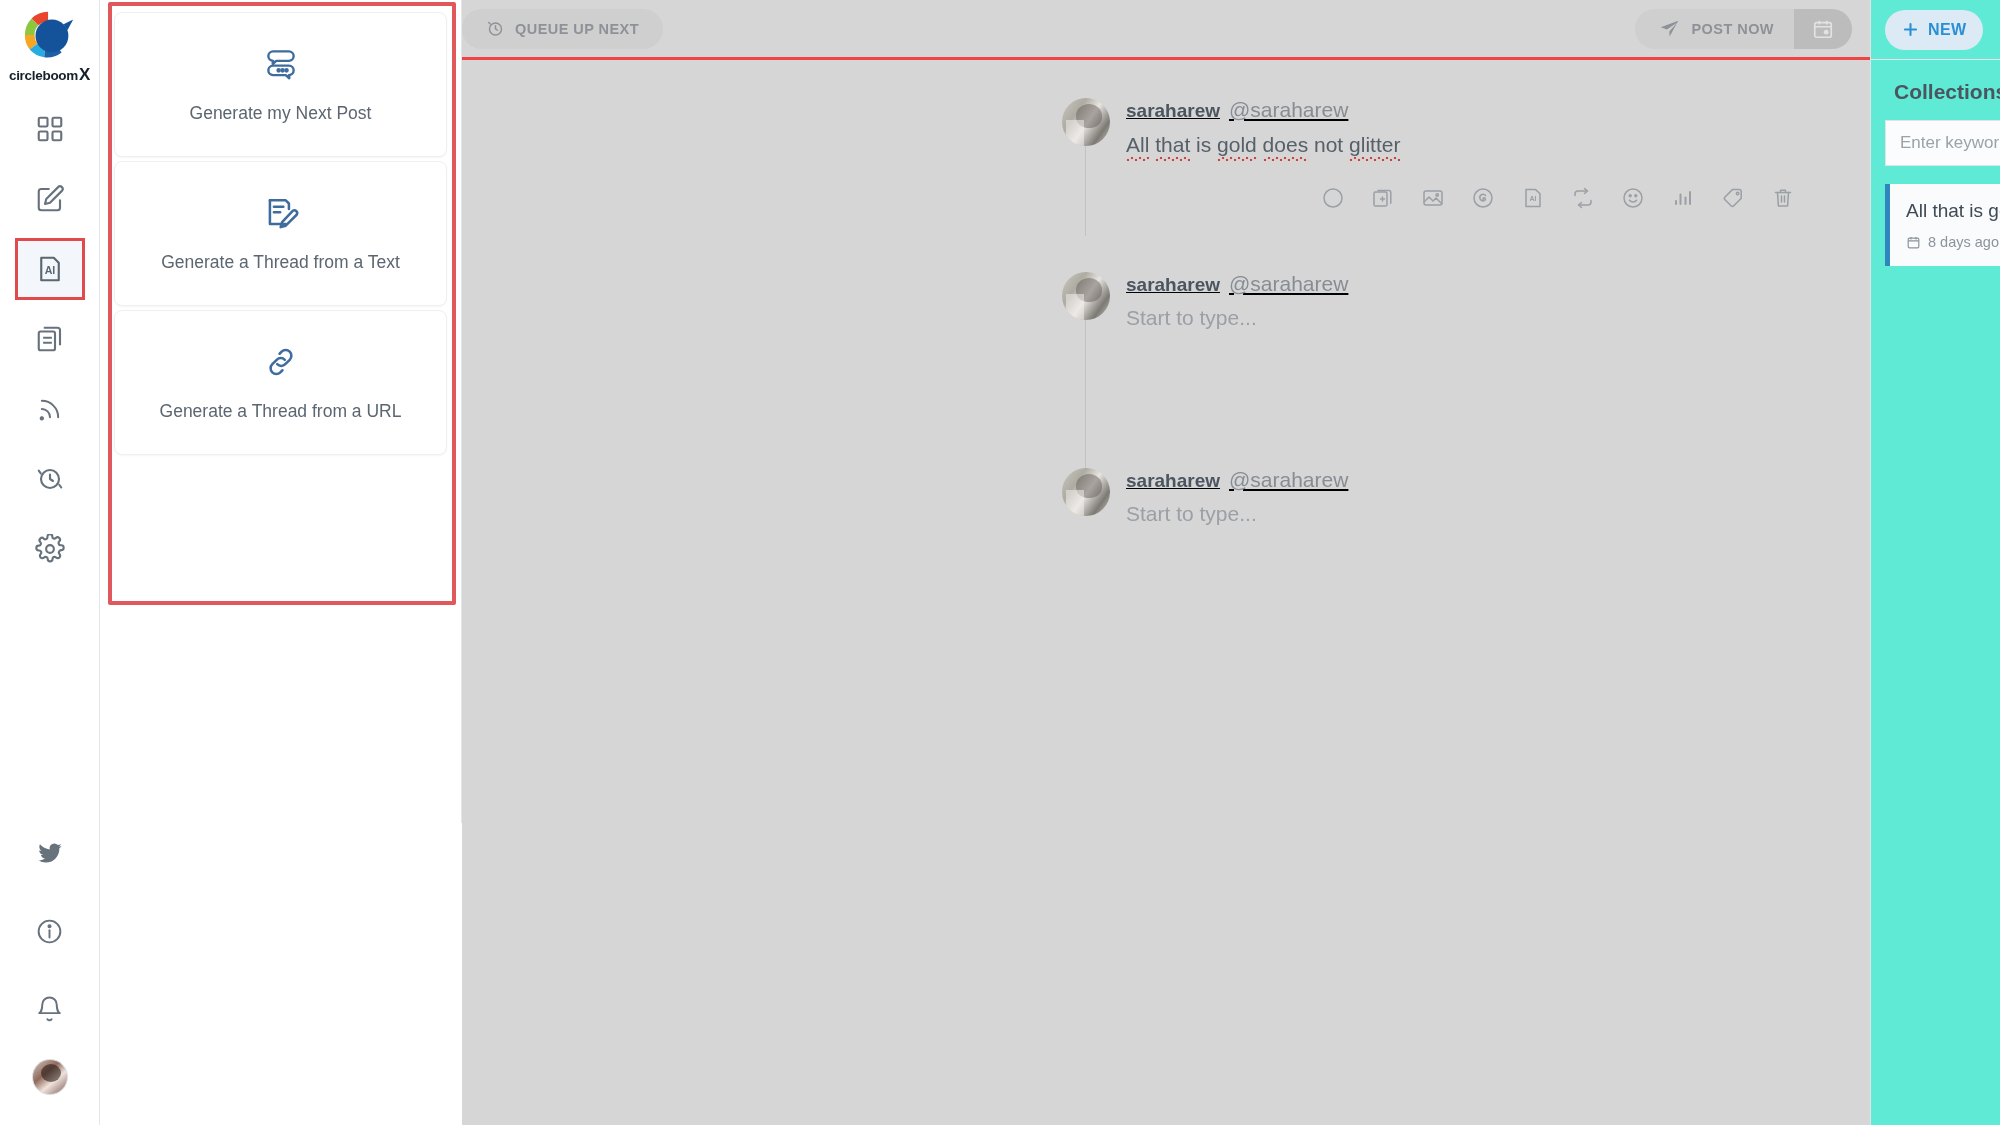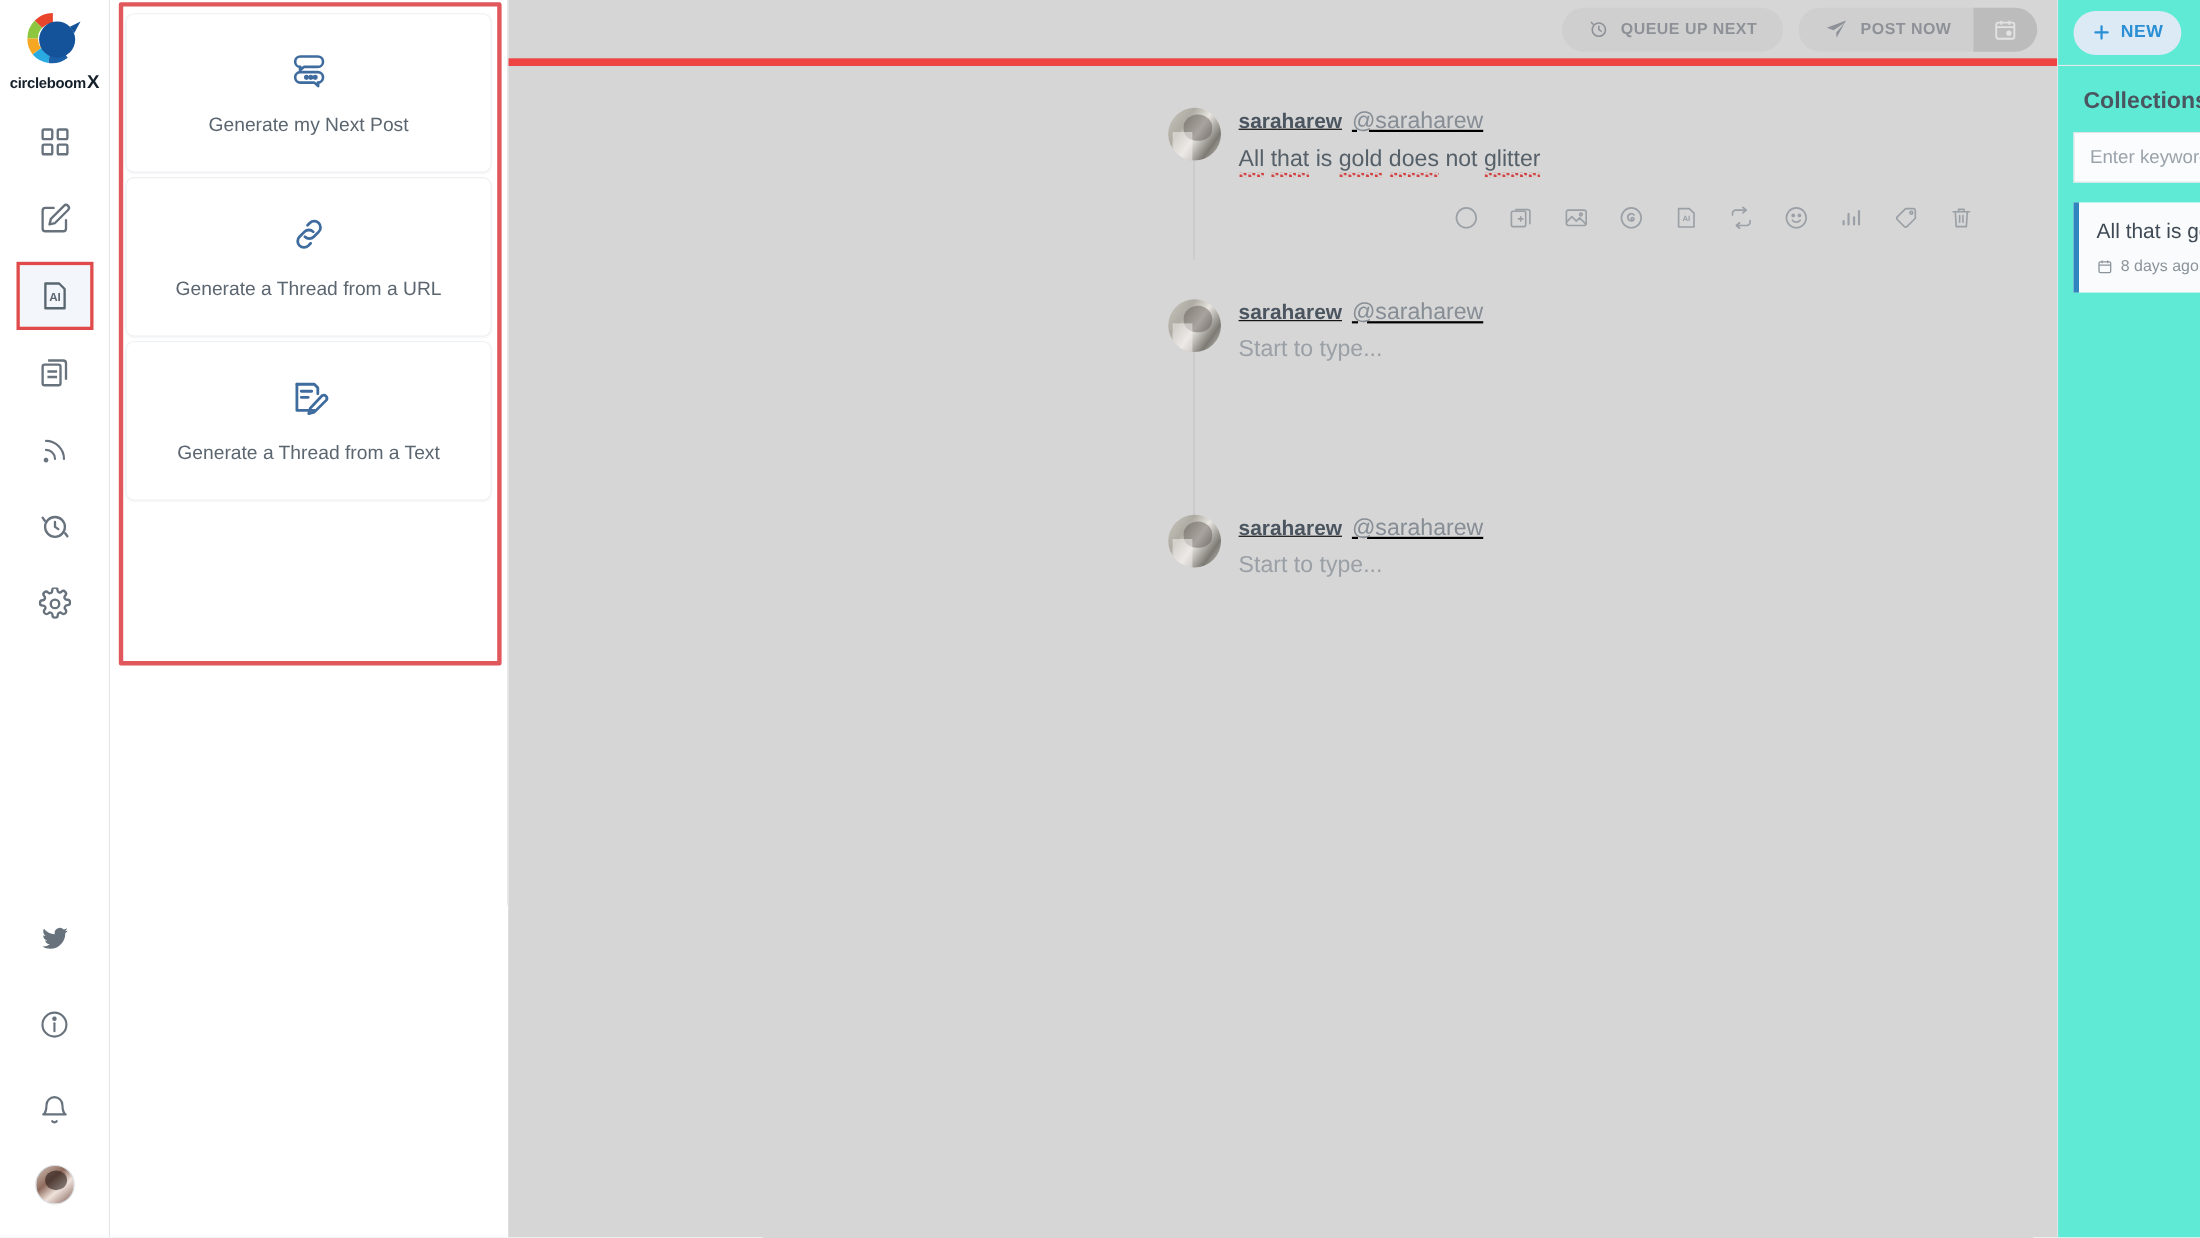--- a/index.html
+++ b/index.html
@@ -109,23 +109,23 @@
 
   
   .center {
     flex: 1 1 auto;
     height: 1125px;
     background: #d6d6d6;
     position: relative;
   }
   .center-topbar {
     height: 60px;
-    display: flex; align-items: center; justify-content: flex-end;
+    display: flex; align-items: center; justify-content: space-between;
     padding-right: 18px;
-    border-bottom: 7px solid #ef4444;
+    border-bottom: 3px solid #ef4444;
     gap: 14px;
   }
   .btn-pill {
     display: inline-flex; align-items: center; gap: 10px;
     height: 40px; padding: 0 24px;
     border-radius: 22px;
     background: #cfcfcf;
     color: #8e9298;
     font-size: 14.5px; font-weight: 700; letter-spacing: .45px;
     cursor: pointer; border: none;
@@ -377,38 +377,38 @@
           <circle cx="10.5" cy="16" r=".7" fill="currentColor"></circle>
             <circle cx="13" cy="16" r=".7" fill="currentColor"></circle>
             <circle cx="15.5" cy="16" r=".7" fill="currentColor"></circle>
         </svg>
       </span>
       <span class="ai-lbl">Generate my Next Post</span>
     </div>
 
     <div class="ai-card">
       <span class="ai-ico">
-        <svg width="38" height="38" viewBox="0 0 24 24" fill="none" stroke="currentColor" stroke-width="1.6" stroke-linecap="round">
-          <path d="M9.6 13.4a3.6 3.6 0 0 0 5.1 0l2.8-2.8a3.6 3.6 0 0 0-5.1-5.1l-1.3 1.3"></path>
-          <path d="M14.4 10.6a3.6 3.6 0 0 0-5.1 0l-2.8 2.8a3.6 3.6 0 0 0 5.1 5.1l1.3-1.3"></path>
-        </svg>
-      </span>
-      <span class="ai-lbl">Generate a Thread from a URL</span>
-    </div>
-
-    <div class="ai-card">
-      <span class="ai-ico">
         <svg width="38" height="38" viewBox="0 0 24 24" fill="none" stroke="currentColor" stroke-width="1.6" stroke-linejoin="round" stroke-linecap="round">
           <path d="M5 4h10l2 2v3.5"></path>
           <path d="M5 4v15h10"></path>
           <path d="M7.5 8h6M7.5 11.5h4"></path>
           <path d="M19.4 10.6a1.8 1.8 0 0 1 2.5 2.5L15 20l-3.2.9.9-3.2z"></path>
         </svg>
       </span>
       <span class="ai-lbl">Generate a Thread from a Text</span>
+    </div>
+
+    <div class="ai-card">
+      <span class="ai-ico">
+        <svg width="38" height="38" viewBox="0 0 24 24" fill="none" stroke="currentColor" stroke-width="1.6" stroke-linecap="round">
+          <path d="M9.6 13.4a3.6 3.6 0 0 0 5.1 0l2.8-2.8a3.6 3.6 0 0 0-5.1-5.1l-1.3 1.3"></path>
+          <path d="M14.4 10.6a3.6 3.6 0 0 0-5.1 0l-2.8 2.8a3.6 3.6 0 0 0 5.1 5.1l1.3-1.3"></path>
+        </svg>
+      </span>
+      <span class="ai-lbl">Generate a Thread from a URL</span>
     </div>
 
   </div>
 
   <div class="center">
 
     <div class="center-topbar">
       <button class="btn-pill">
         <svg width="19" height="19" viewBox="0 0 24 24" fill="none" stroke="currentColor" stroke-width="1.8" stroke-linecap="round" stroke-linejoin="round">
           <circle cx="12" cy="12.6" r="7.6"></circle>

